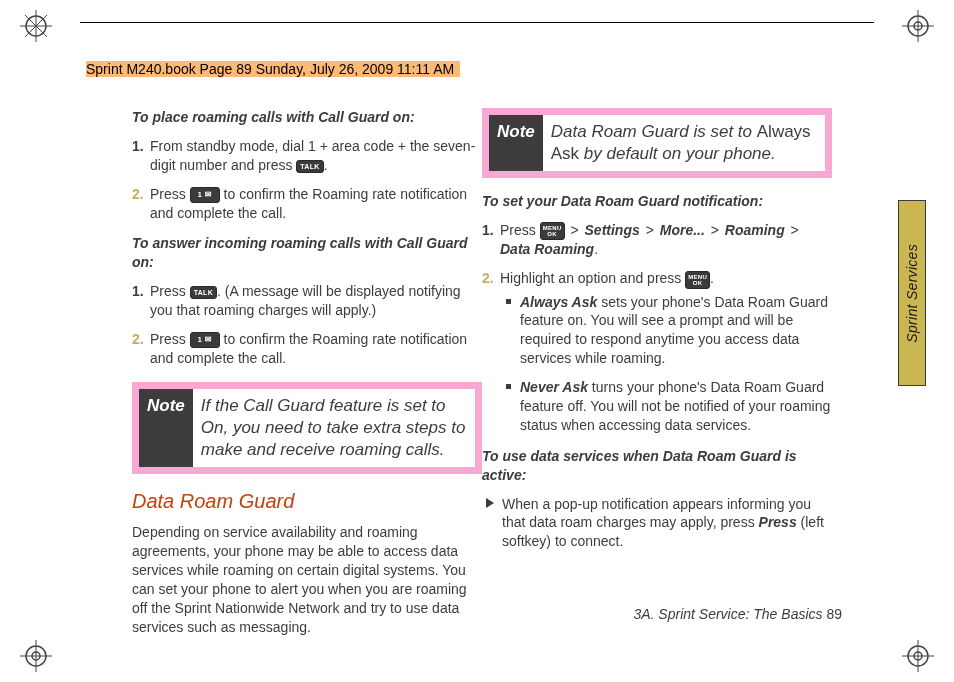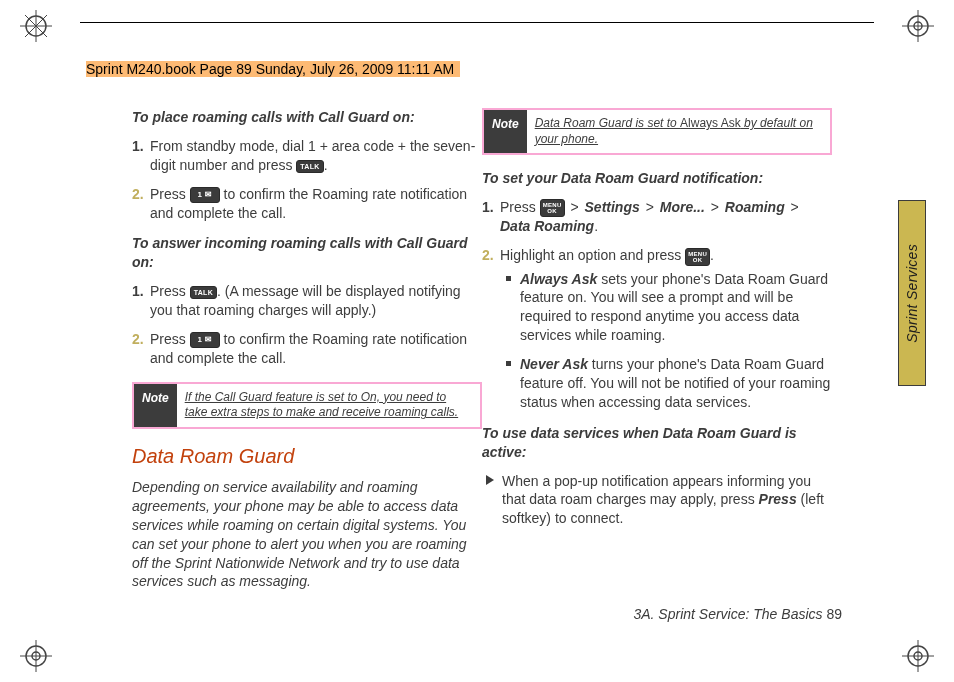--- a/index.html
+++ b/index.html
@@ -109,24 +109,23 @@
     padding: 3px 4px;
   }
   .key-icon.menuok {
     min-width: 20px;
     font-size: 6px;
     line-height: 6px;
     padding: 2px 2px;
   }
   .note-box {
     display: flex;
-    border: 2px solid #f9a8d4;
+    border: 7px solid #f9a8d4;
     margin: 14px 0;
-    font-size: 12px;
-    text-decoration: underline;
+    font-size: 17px;
   }
   .note-label {
     background: #3c3c3c;
     color: #fff;
     font-style: italic;
     font-weight: bold;
     padding: 6px 8px;
     display: flex;
     align-items: flex-start;
   }
@@ -139,21 +138,20 @@
   .note-text .normal { font-style: normal; }
   h3.subsection {
     font-style: italic;
     font-weight: 400;
     font-size: 20px;
     color: #c2410c;
     margin: 10px 0 8px;
   }
   .body-para {
     margin-bottom: 26px;
-    font-style: italic;
   }
   .path { font-style: italic; font-weight: bold; }
   .gt { font-weight: normal; padding: 0 2px; }
   ul.sub {
     list-style: none;
     padding-left: 20px;
   }
   ul.sub li {
     position: relative;
     margin-bottom: 10px;

